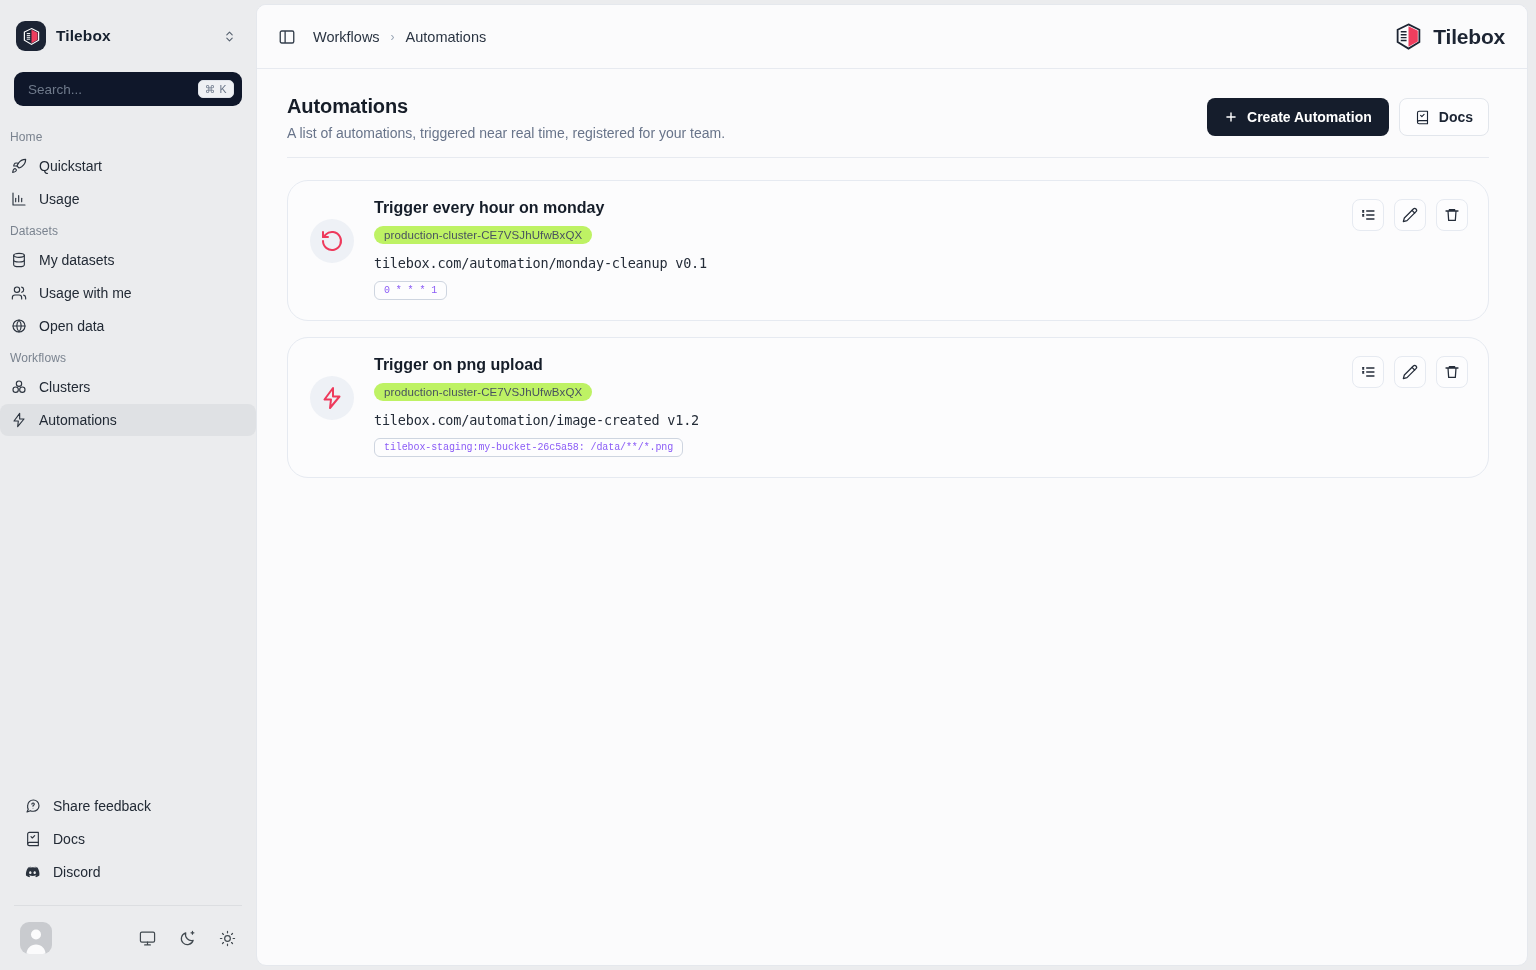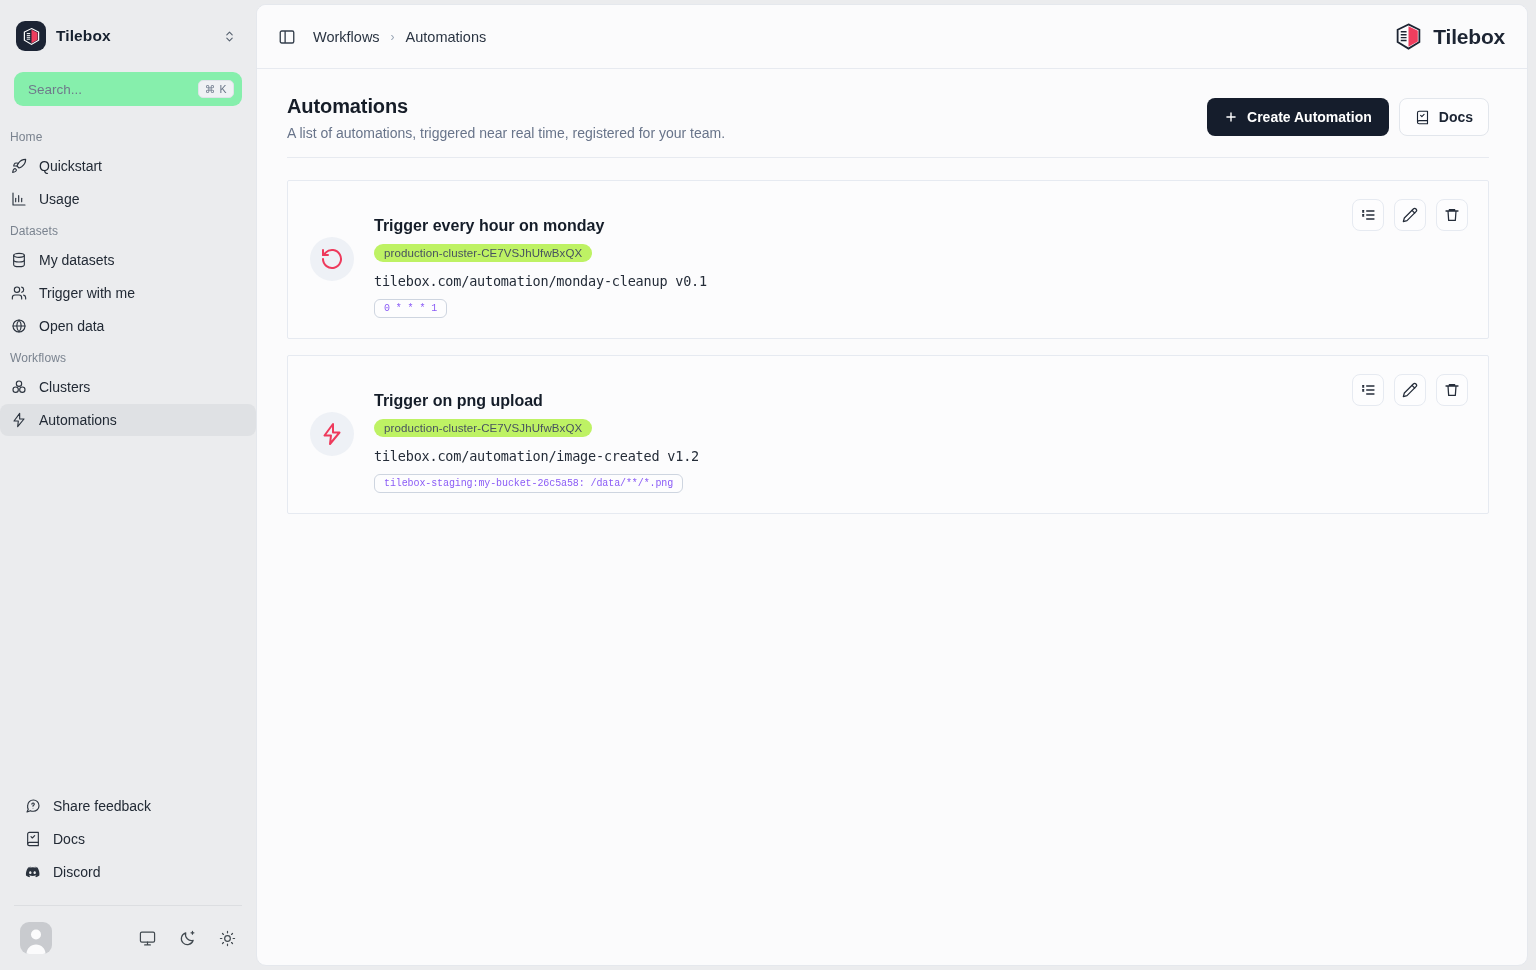--- a/index.html
+++ b/index.html
@@ -25,21 +25,21 @@
   .brand-logo {
     width: 30px; height: 30px; border-radius: 9px;
     background: #1c2434; display: flex; align-items: center; justify-content: center;
     flex: 0 0 30px;
   }
   .brand-name { font-size: 15.5px; font-weight: 700; color: #16202e; letter-spacing: .1px; flex: 1; }
   .brand-switch { width: 18px; height: 18px; display: flex; align-items: center; justify-content: center; color: #55606e; }
 
   .search-box {
     margin: 0 14px; height: 34px; border-radius: 9px;
-    background: #86efac; display: flex; align-items: center;
+    background: #0f172a; display: flex; align-items: center;
     padding: 0 8px 0 14px; 
   }
   .search-placeholder { flex: 1; font-size: 13.5px; color: #6f7a8b; }
   .kbd {
     background: #eff1f4; border: 1px solid #dfe3e9; border-radius: 5px;
     font-size: 10.5px; color: #6a7688; padding: 2px 6px; letter-spacing: .6px;
   }
 
   .nav { margin-top: 16px; padding: 0 0; flex: 0 0 auto; }
   .nav-section-label {
@@ -102,22 +102,22 @@
     cursor: pointer; font-family: inherit;
   }
   .btn-secondary {
     height: 38px; background: #fdfdfe; color: #1b2433; border: 1px solid #e2e6ec; border-radius: 8px;
     font-size: 14px; font-weight: 700; padding: 0 15px; display: flex; align-items: center; gap: 9px;
     cursor: pointer; font-family: inherit;
   }
 
   .cards { padding-top: 22px; display: flex; flex-direction: column; gap: 16px; }
   .card {
-    border: 1px solid #e6eaf1; border-radius: 2px; background: #fcfcfd;
-    display: flex; align-items: flex-start; padding: 34px 22px 20px 22px; gap: 20px;
+    border: 1px solid #e6eaf1; border-radius: 21px; background: #fcfcfd;
+    display: flex; align-items: flex-start; padding: 16px 22px 20px 22px; gap: 20px;
     position: relative;
   }
   .card-ico-wrap {
     width: 44px; height: 44px; border-radius: 50%; background: #eef1f6;
     display: flex; align-items: center; justify-content: center; flex: 0 0 44px;
     margin-top: 22px; color: #ee3a5c;
   }
   .card-body { flex: 1 1 auto; min-width: 0; padding-top: 2px; }
   .card-title { font-size: 16px; font-weight: 600; color: #151d29; }
   .chip {
@@ -212,21 +212,21 @@
       </div>
       <div class="nav-item">
         <span class="nav-ico">
           <svg width="16" height="16" viewBox="0 0 24 24" fill="none" stroke="currentColor" stroke-width="1.7" stroke-linecap="round" stroke-linejoin="round">
             <path d="M16 21v-2a4 4 0 0 0-4-4H6a4 4 0 0 0-4 4v2"></path>
               <circle cx="9" cy="7" r="4"></circle>
               <path d="M22 21v-2a4 4 0 0 0-3-3.87"></path>
               <path d="M16 3.13a4 4 0 0 1 0 7.75"></path>
           </svg>
         </span>
-        <span class="nav-label">Trigger with me</span>
+        <span class="nav-label">Usage with me</span>
       </div>
       <div class="nav-item">
         <span class="nav-ico">
           <svg width="16" height="16" viewBox="0 0 24 24" fill="none" stroke="currentColor" stroke-width="1.7" stroke-linecap="round" stroke-linejoin="round">
             <circle cx="12" cy="12" r="9"></circle>
               <path d="M3 12h18"></path>
               <path d="M12 3a14 14 0 0 1 0 18a14 14 0 0 1 0-18z"></path>
           </svg>
         </span>
         <span class="nav-label">Open data</span>

